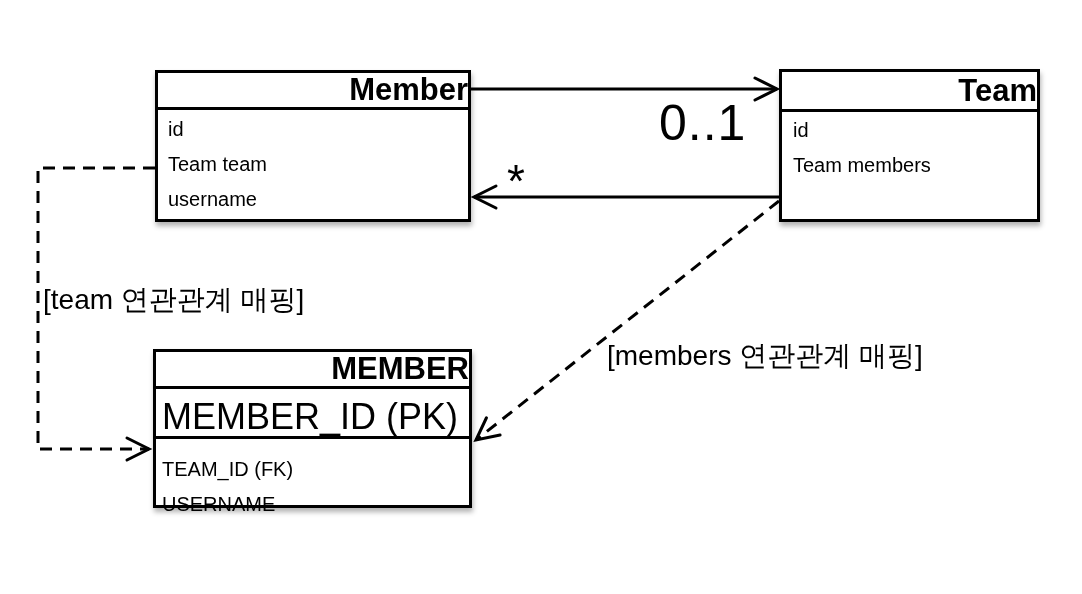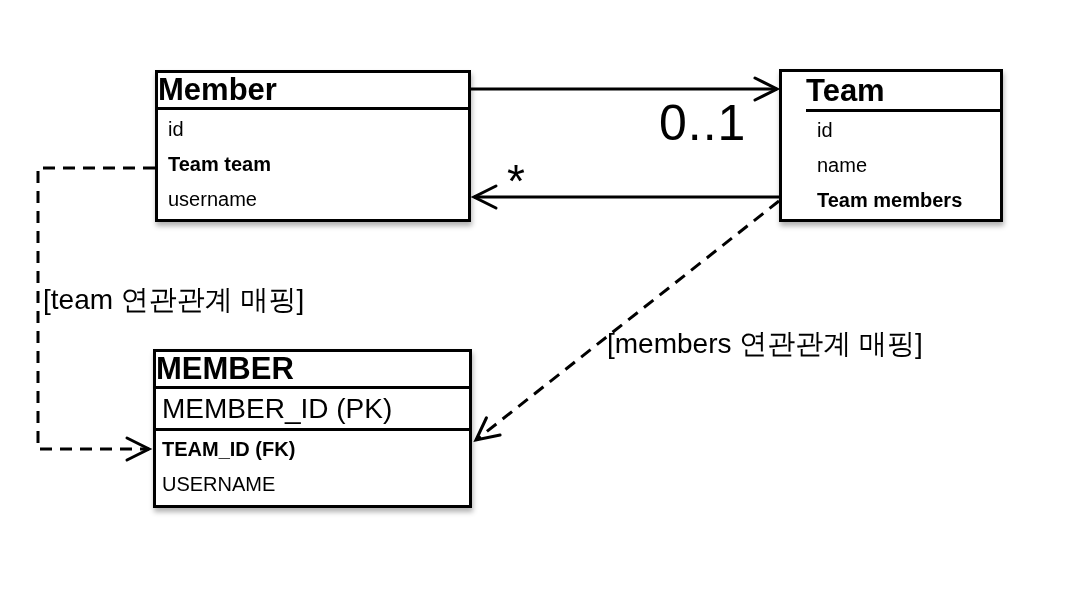--- a/index.html
+++ b/index.html
@@ -31,62 +31,63 @@
   .uml-box {
     position: absolute;
     background: var(--box_fill);
     border: 3px solid var(--line);
     box-shadow: 1px 4px 5px rgba(0,0,0,0.30);
   }
   .uml-title {
     border-bottom: 3px solid var(--line);
     font-weight: bold;
     font-size: 31px;
-    text-align: left;
+    text-align: right;
     line-height: 34px;
     height: 37px;
     overflow: hidden;
   }
   .attrs {
     font-size: 20px;
     line-height: 35px;
     padding: 2px 0 0 10px;
     white-space: nowrap;
     overflow: hidden;
   }
-  .attr.bold { font-weight: bold; }
+  .attr.bold { font-weight: normal; }
 
   .member-class { left: 155px; top: 70px;  width: 316px; height: 152px; }
-  .team-class   { left: 779px; top: 69px;  width: 224px; height: 153px; padding-left: 24px; }
+  .team-class   { left: 779px; top: 69px;  width: 261px; height: 153px; }
   .team-class .uml-title { height: 40px; line-height: 37px; }
   .team-class .attrs { padding-left: 11px; padding-top: 1px; }
 
   .member-table { left: 153px; top: 349px; width: 319px; height: 159px; }
   .member-table .uml-title { height: 37px; }
   .pk-row {
-    font-size: 28px;
+    font-size: 36px;
     line-height: 39px;
     height: 42px;
     padding-left: 6px;
     border-bottom: 3px solid var(--line);
     white-space: nowrap;
     overflow: hidden;
+    margin-top: 8px;
   }
-  .member-table .attrs { padding-left: 6px; padding-top: 1px; line-height: 35px; }
+  .member-table .attrs { padding-left: 6px; padding-top: 13px; line-height: 35px; }
 
   .float-label {
     position: absolute;
     white-space: nowrap;
     color: var(--text);
   }
   .mult-01 { left: 659px; top: 101px; font-size: 50px; line-height: 44px; letter-spacing: 1px; }
   .mult-star { left: 507px; top: 158px; font-size: 46px; line-height: 46px; }
   .annot { font-size: 28px; line-height: 40px; }
   .annot-team { left: 43px; top: 280px; }
-  .annot-members { left: 607px; top: 324px; }
+  .annot-members { left: 607px; top: 336px; }
 </style>
 </head>
 <body>
 
 <div class="canvas">
 
   <svg class="overlay" viewBox="0 0 1082 594" xmlns="http://www.w3.org/2000/svg">
     <defs>
       <marker id="openArrow" viewBox="-26 -14 30 28" refX="0" refY="0" markerWidth="30" markerHeight="28" markerUnits="userSpaceOnUse" orient="auto">
         <path d="M-22,-11 L0,0 L-22,11" fill="none" stroke="currentColor" stroke-width="3" stroke-linecap="round"></path>
@@ -108,21 +109,20 @@
       <div class="attr">id</div>
       <div class="attr bold">Team team</div>
       <div class="attr">username</div>
     </div>
   </div>
 
   <div class="uml-box team-class">
     <div class="uml-title">Team</div>
     <div class="attrs">
       <div class="attr">id</div>
-      <div class="attr">name</div>
       <div class="attr bold">Team members</div>
     </div>
   </div>
 
   <div class="uml-box member-table">
     <div class="uml-title">MEMBER</div>
     <div class="pk-row">MEMBER_ID (PK)</div>
     <div class="attrs">
       <div class="attr bold">TEAM_ID (FK)</div>
       <div class="attr">USERNAME</div>

